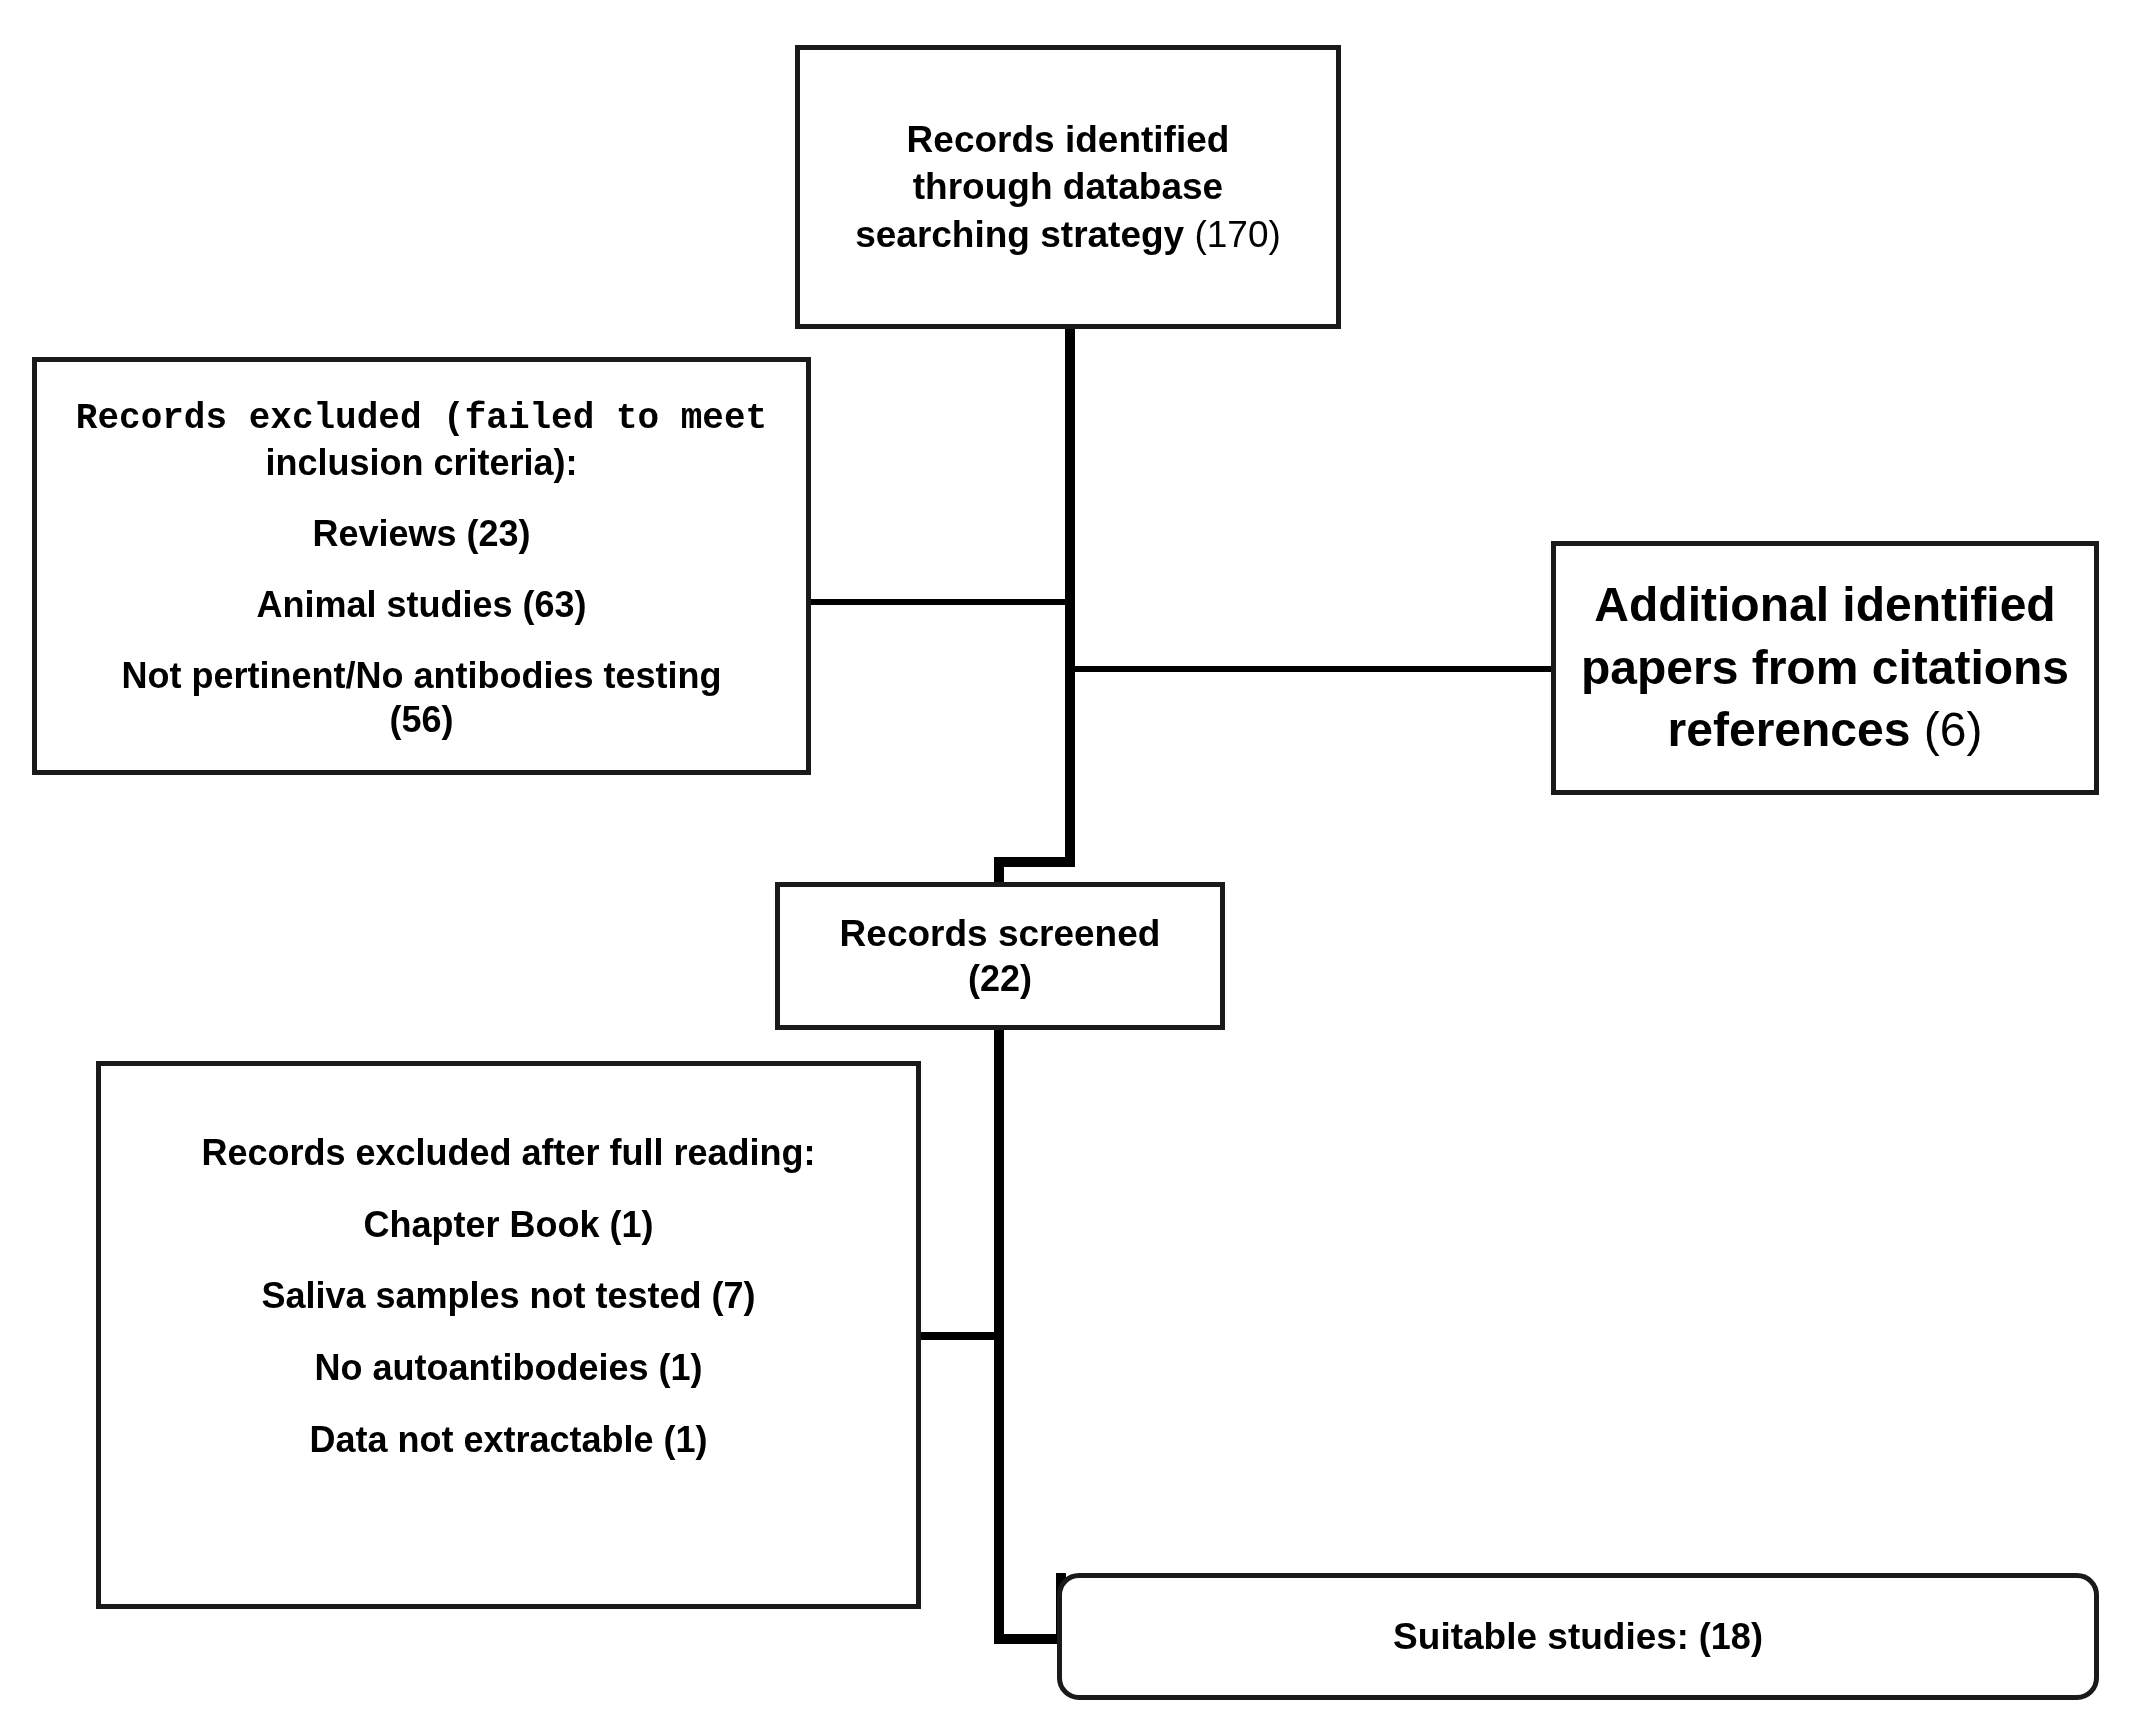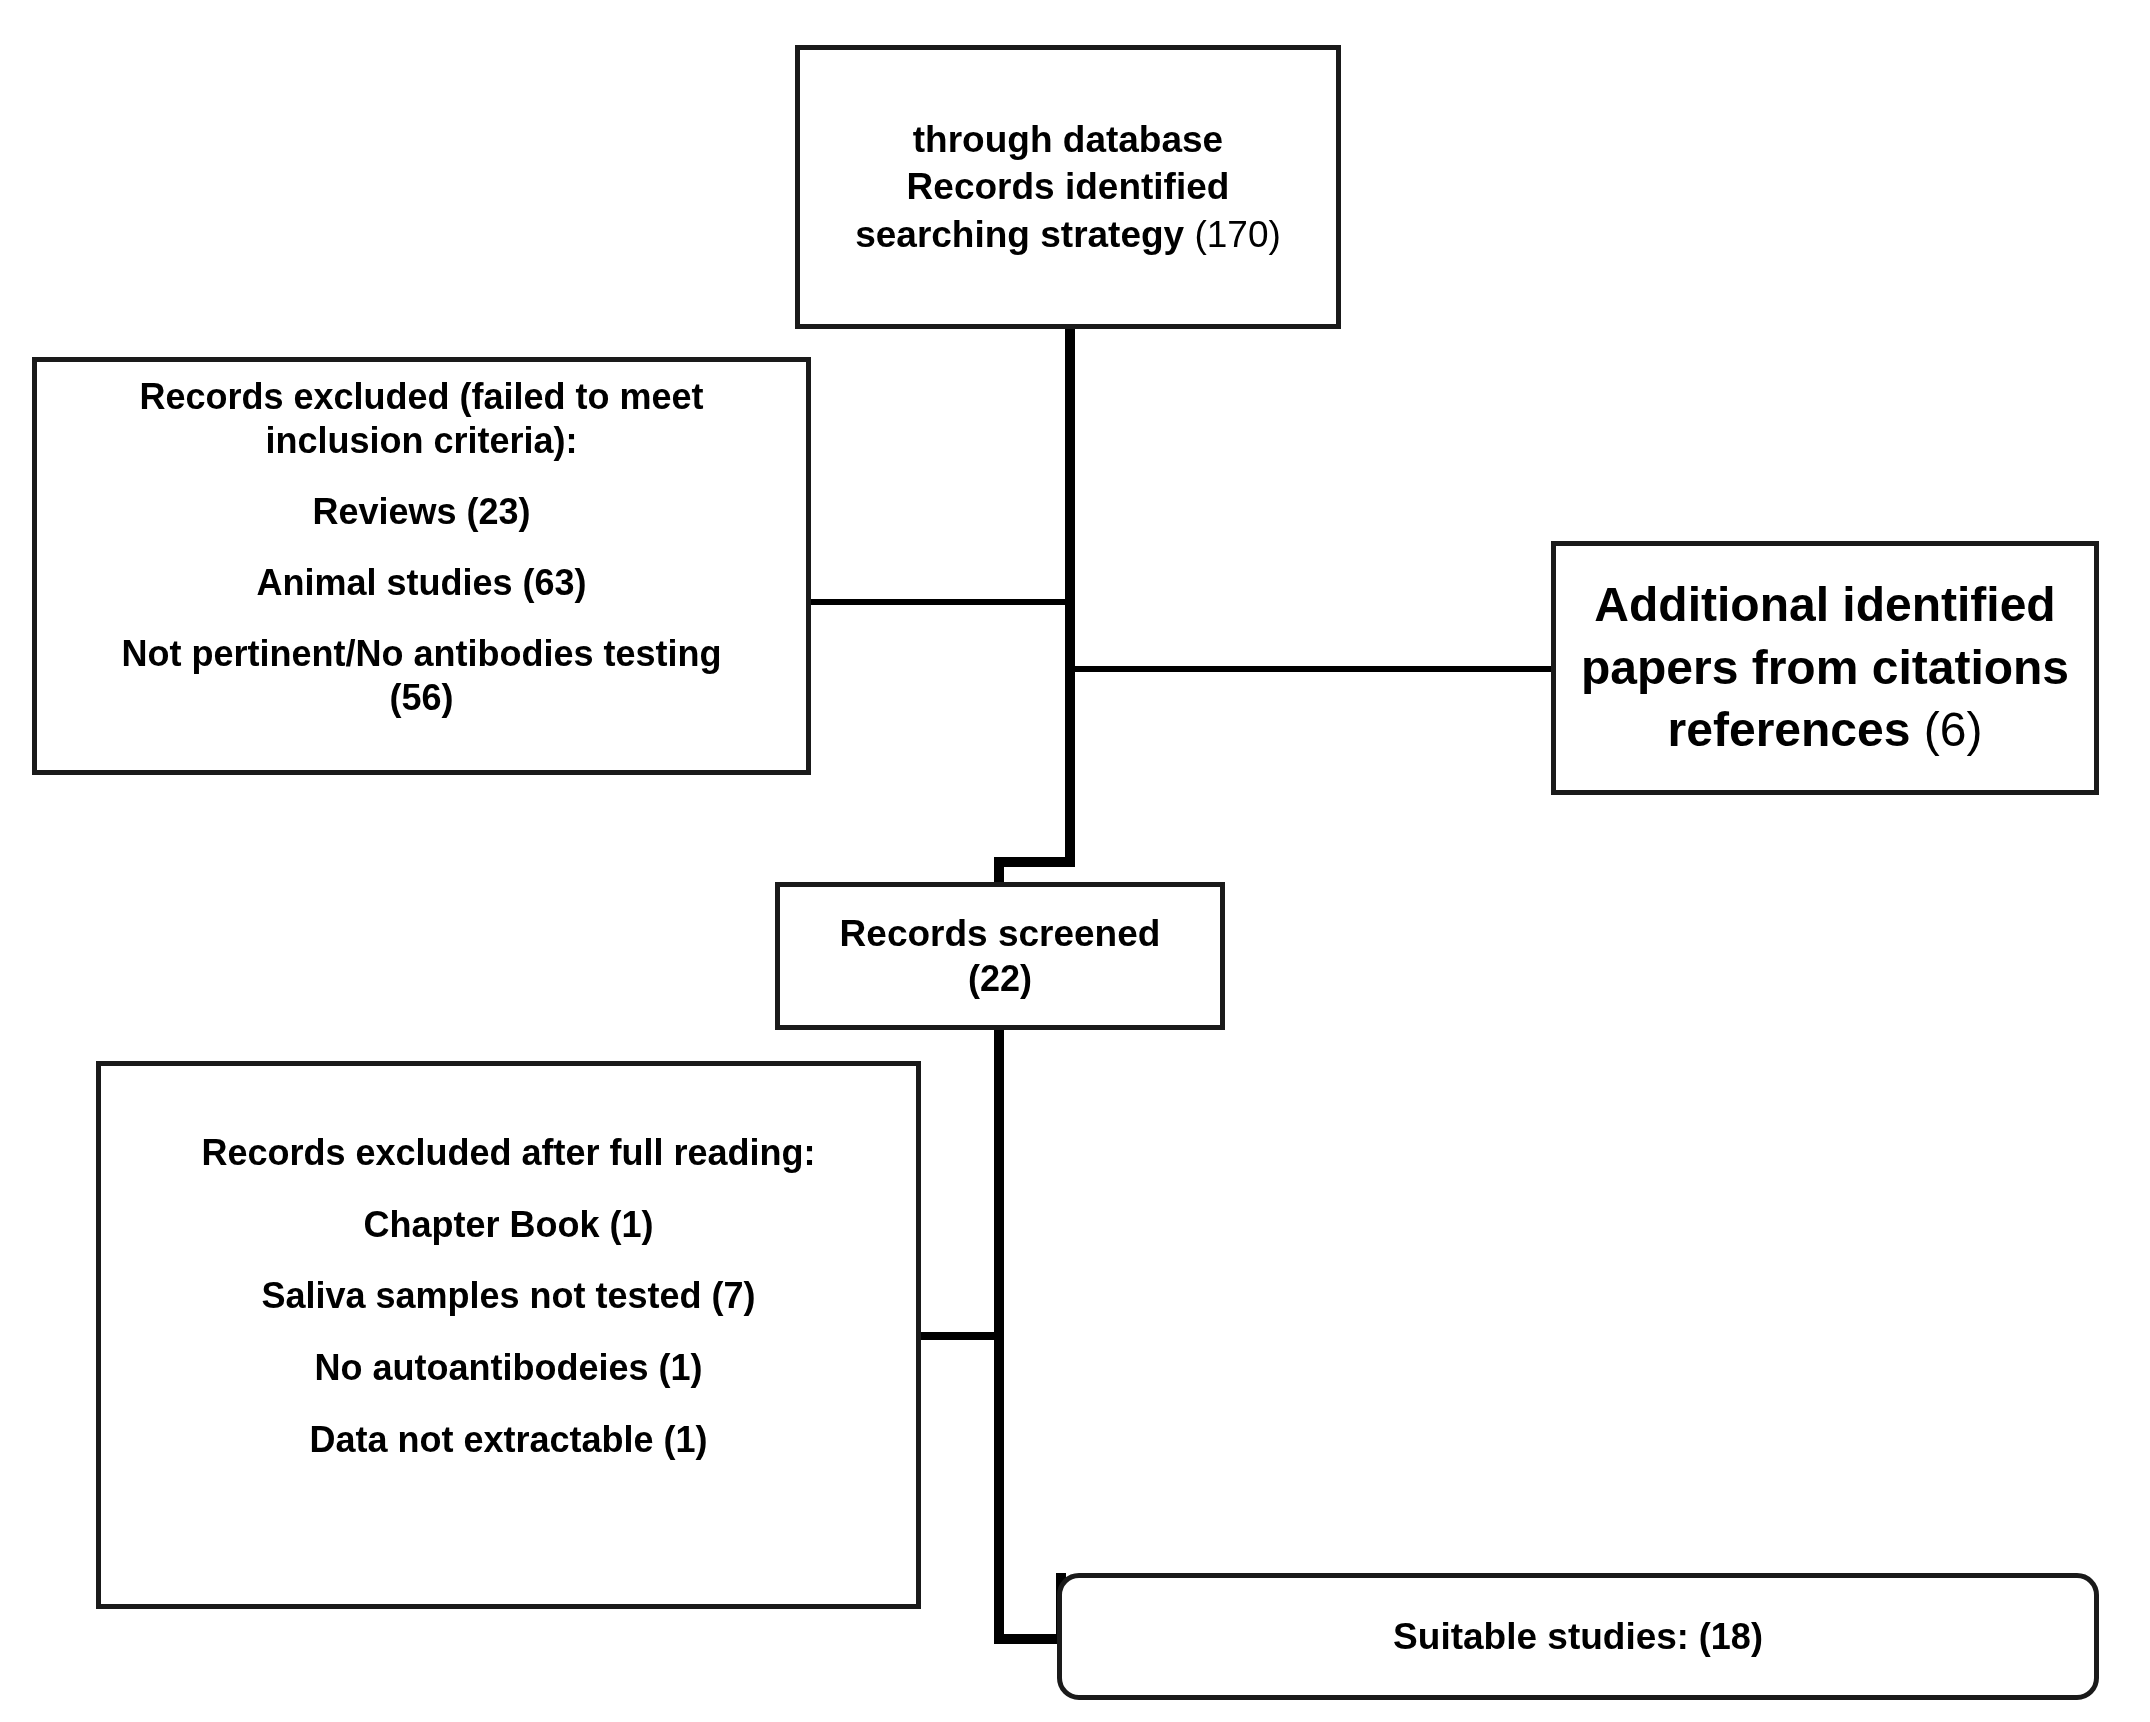--- a/index.html
+++ b/index.html
@@ -54,21 +54,21 @@
     left: 795px; top: 45px; width: 546px; height: 284px;
     padding: 0 10.4px;
   }
   #box-identified .line { font-size: 37px; line-height: 1.28; }
 
   #box-excluded-screening {
     left: 32px; top: 357px; width: 779px; height: 418px;
     padding: 10.4px 9.3px 4.6px 9.3px;
     justify-content: flex-start;
   }
-  #box-excluded-screening .hd { margin-top: 3px; }
+  #box-excluded-screening .hd { margin-top: 25px; font-family: Liberation Mono, monospace; }
   #box-excluded-screening .itm { margin-top: 27px; }
 
   #box-additional {
     left: 1551px; top: 541px; width: 548px; height: 254px;
     padding: 0 11.6px;
   }
   #box-additional .line { font-size: 48px; line-height: 1.30; }
 
   #box-screened {
     left: 775px; top: 882px; width: 450px; height: 148px;
@@ -109,22 +109,22 @@
   <div class="conn" style="left:994px; top:857px; width:10px; height:29px;"></div>
 
   <div class="conn" style="left:994px; top:1007px; width:10px; height:635px;"></div>
 
   <div class="conn" style="left:918px; top:1332px; width:81px; height:7.5px;"></div>
 
   <div class="conn" style="left:994px; top:1634px; width:73px; height:10px;"></div>
   <div class="conn" style="left:1056px; top:1573px; width:10px; height:71px;"></div>
 
   <div class="node" id="box-identified">
+    <span class="line bold">Records identified</span>
     <span class="line bold">through database</span>
-    <span class="line bold">Records identified</span>
     <span class="line"><span class="bold">searching strategy</span><span> (170)</span></span>
   </div>
 
   <div class="node" id="box-excluded-screening">
     <span class="line t-head hd">Records excluded (failed to meet</span>
     <span class="line t-head">inclusion criteria):</span>
     <span class="line t-item itm">Reviews (23)</span>
     <span class="line t-item itm">Animal studies (63)</span>
     <span class="line t-item itm">Not pertinent/No antibodies testing</span>
     <span class="line t-item">(56)</span>

